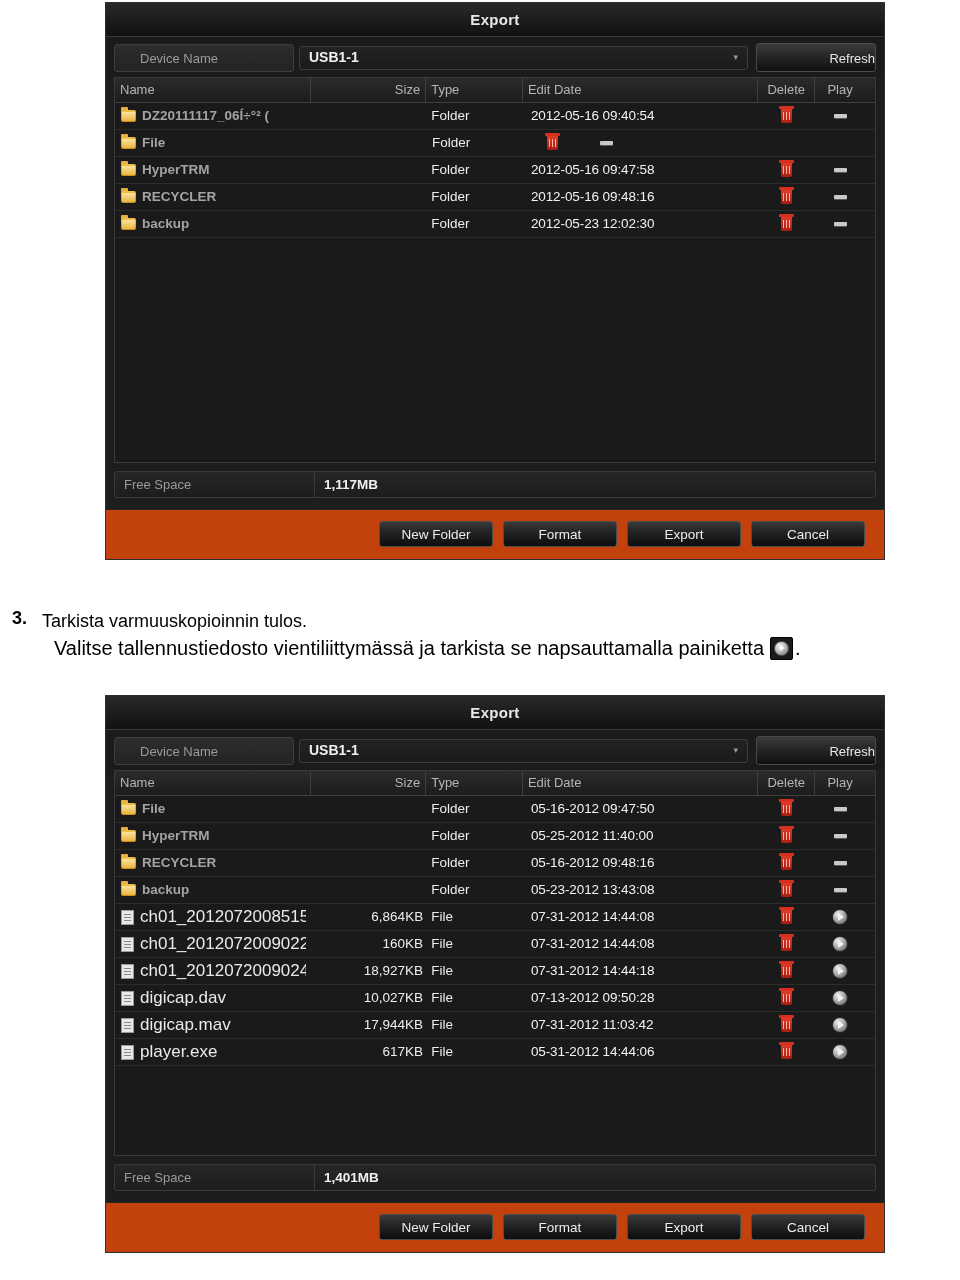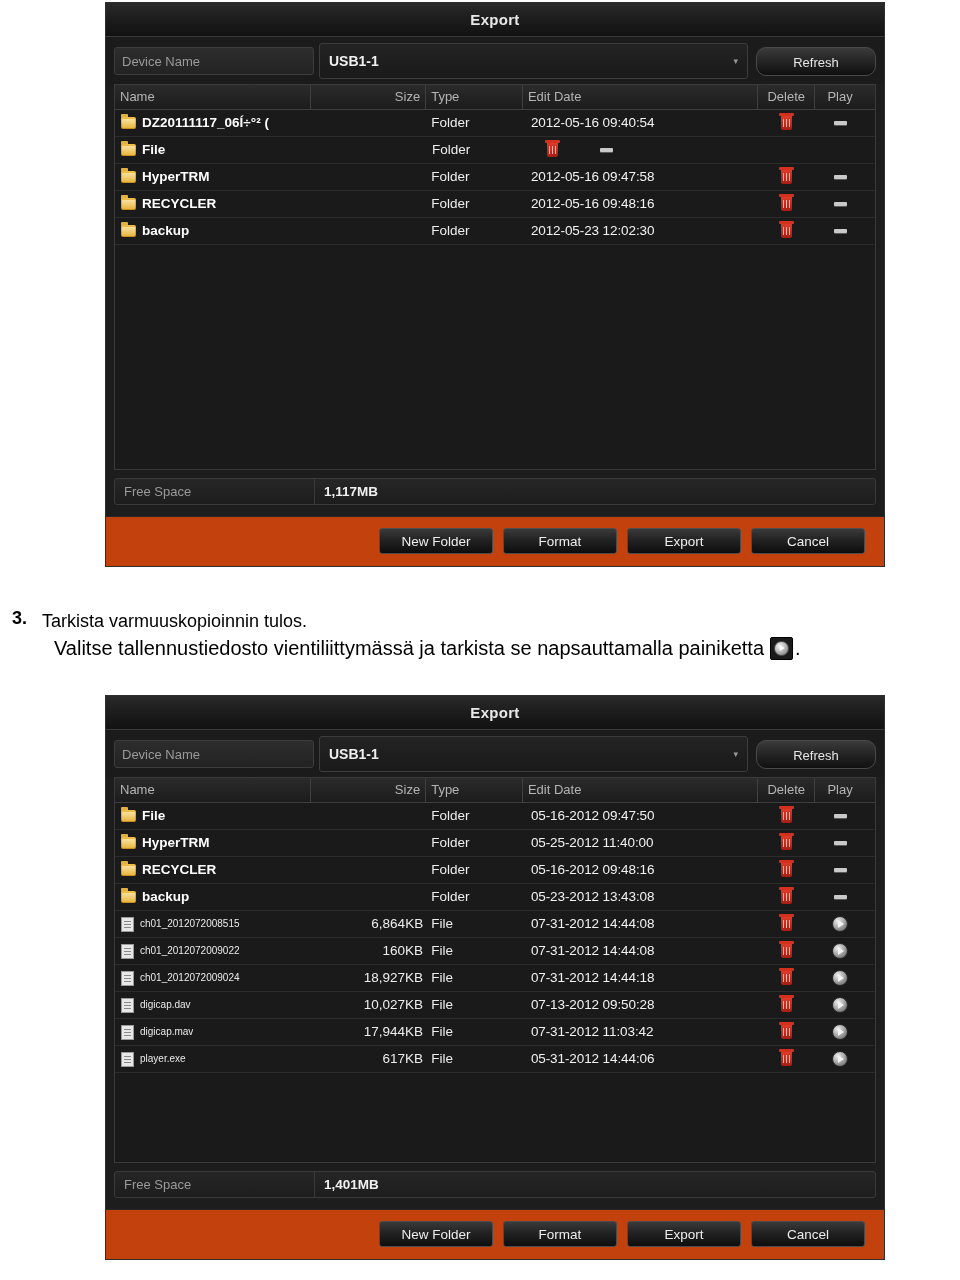--- a/index.html
+++ b/index.html
@@ -25,41 +25,41 @@
     letter-spacing:.3px;
   }
 
   .dev-row{
     display:flex;align-items:center;
     padding:6px 8px 5px 8px;
     gap:0px;
     background:#1b1b1b;
   }
   .dev-label{
-    width:200px;height:28px;line-height:28px;
+    width:180px;height:28px;line-height:28px;
     background:linear-gradient(to bottom,#2d2d2d,#232323);
     border:1px solid #3d3d3d;border-radius:3px;
-    padding-left:7px;box-sizing:border-box;
+    padding-left:25px;box-sizing:border-box;
     font-size:13px;color:#9a9a9a;
   }
   .dev-select{
-    flex:1;height:36px;line-height:27px;
+    flex:1;height:24px;line-height:27px;
     margin-left:5px;
     background:linear-gradient(to bottom,#232323,#1a1a1a);
     border:1px solid #3d3d3d;border-radius:3px;
     padding:0 9px;box-sizing:border-box;
     font-size:14px;color:#f0f0f0;font-weight:bold;
     display:flex;align-items:center;justify-content:space-between;
   }
   .caret{font-size:9px;color:#9a9a9a;line-height:1;}
   .btn-refresh{
     width:120px;height:29px;line-height:29px;margin-left:8px;
-    text-align:center;font-size:13px;color:#e6e6e6;
+    text-align:right;font-size:13px;color:#e6e6e6;
     background:linear-gradient(to bottom,#3b3b3b 0%,#262626 45%,#101010 100%);
-    border:1px solid #4a4a4a;border-radius:10px;
+    border:1px solid #4a4a4a;border-radius:3px;
     box-sizing:border-box;
   }
 
   
   .tbl-wrap{
     margin:0 8px;
     border:1px solid #3a3a3a;
     background:#1a1a1a;
     box-sizing:border-box;
   }
@@ -89,22 +89,22 @@
     font-size:13.5px;
   }
   .trow .td{
     line-height:26px;box-sizing:border-box;
     padding:0 5px;overflow:hidden;white-space:nowrap;
   }
   .td.c-name{
     display:flex;align-items:center;gap:6px;padding-left:6px;
   }
   .nm{overflow:hidden;white-space:nowrap;text-overflow:clip;}
-  .nm.folder{color:#ffffff;font-weight:bold;font-size:13.5px;}
-  .nm.file{color:#eaeaea;font-size:10px;}
+  .nm.folder{color:#a3a3a3;font-weight:bold;font-size:13.5px;}
+  .nm.file{color:#eaeaea;font-size:17px;}
   .td.c-size{color:#ededed;text-align:right;padding-right:3px;}
   .td.c-type{color:#ededed;padding-left:5px;}
   .td.c-date{color:#f2f2f2;padding-left:8px;letter-spacing:-.1px;}
   .td.c-del,.td.c-play{display:flex;align-items:center;justify-content:center;}
 
   
   .ico-folder{
     width:15px;height:12px;flex:0 0 15px;position:relative;
     background:linear-gradient(to bottom,#f0c24a,#c98c1c);
     border-radius:1px 2px 2px 2px;

